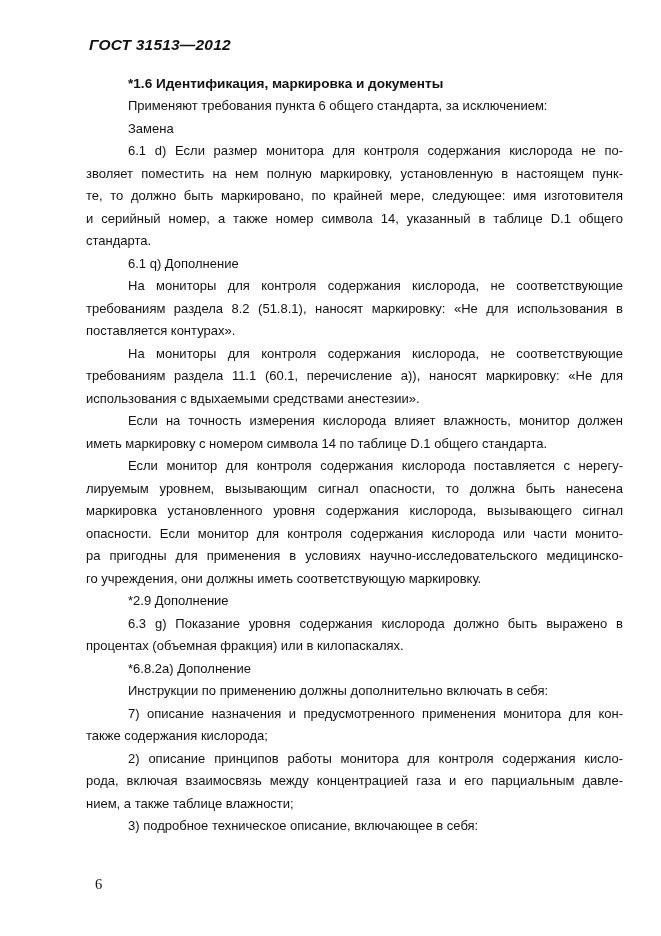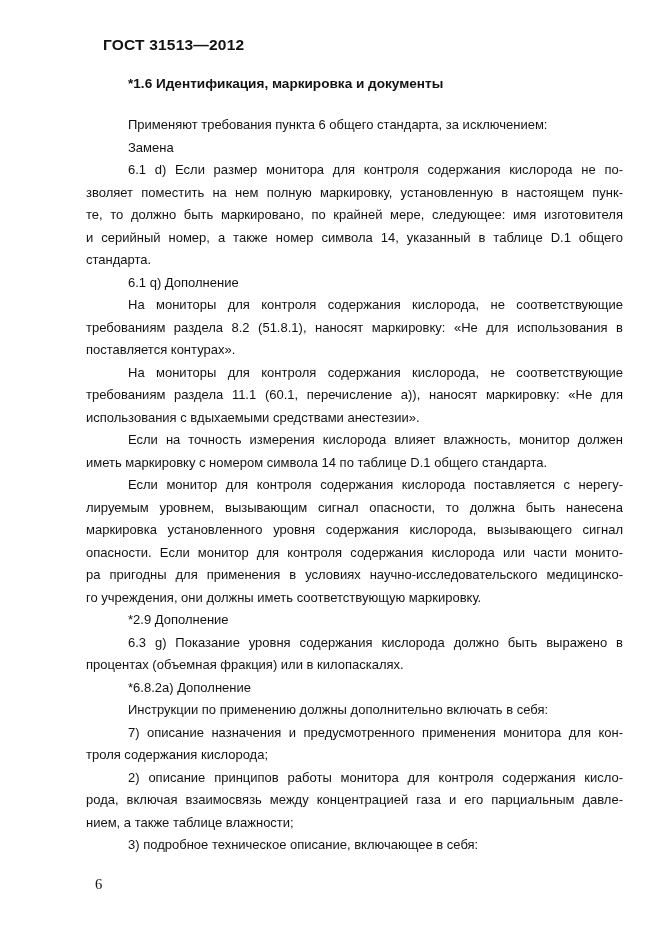--- a/index.html
+++ b/index.html
@@ -16,35 +16,36 @@
     color: #121212;
     overflow: hidden;
   }
   .content {
     position: absolute;
     left: 86px;
     top: 0;
     width: 537px;
   }
   .doc-header {
-    margin: 36px 0 0 17px;
+    margin: 36px 0 0 3px;
     font-size: 15.5px;
     font-weight: bold;
     line-height: 17px;
     letter-spacing: 0.2px;
+    font-style: italic;
   }
   .section-heading {
     margin-top: 21px;
     padding-left: 42px;
     font-size: 13.6px;
     font-weight: bold;
     line-height: 20px;
   }
   .bodytext {
-    margin-top: 20px;
+    margin-top: 1px;
     font-size: 13px;
   }
   .bl {
     height: 22.5px;
     line-height: 22.5px;
     text-align: left;
   }
   .bl.ind {
     padding-left: 42px;
   }
@@ -132,21 +133,21 @@
       <div>
         <div class="bl ind">*6.8.2а) Дополнение</div>
       </div>
 
       <div>
         <div class="bl ind">Инструкции по применению должны дополнительно включать в себя:</div>
       </div>
 
       <div>
         <div class="bl ind just">7) описание назначения и предусмотренного применения монитора для кон-</div>
-        <div class="bl">троля содержания кислорода;</div>
+        <div class="bl">также содержания кислорода;</div>
       </div>
 
       <div>
         <div class="bl ind just">2) описание принципов работы монитора для контроля содержания кисло-</div>
         <div class="bl just">рода, включая взаимосвязь между концентрацией газа и его парциальным давле-</div>
         <div class="bl">нием, а также таблице влажности;</div>
       </div>
 
       <div>
         <div class="bl ind">3) подробное техническое описание, включающее в себя:</div>

